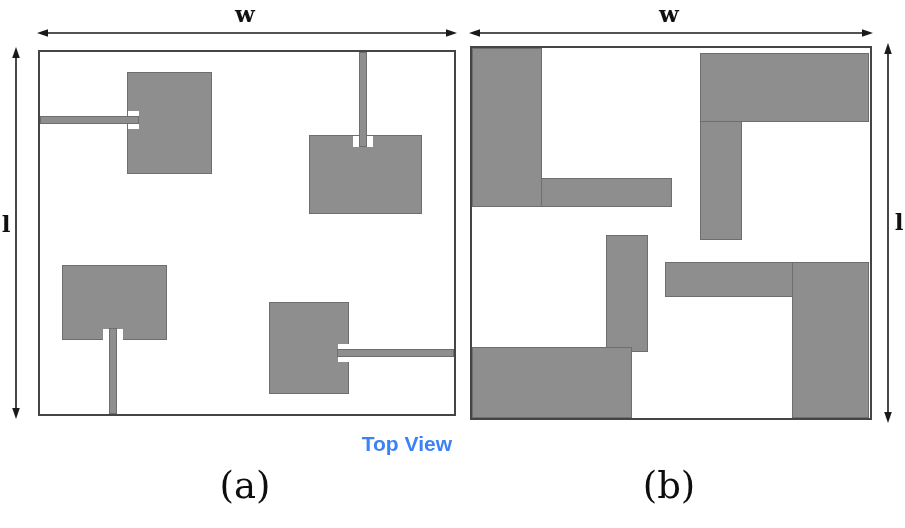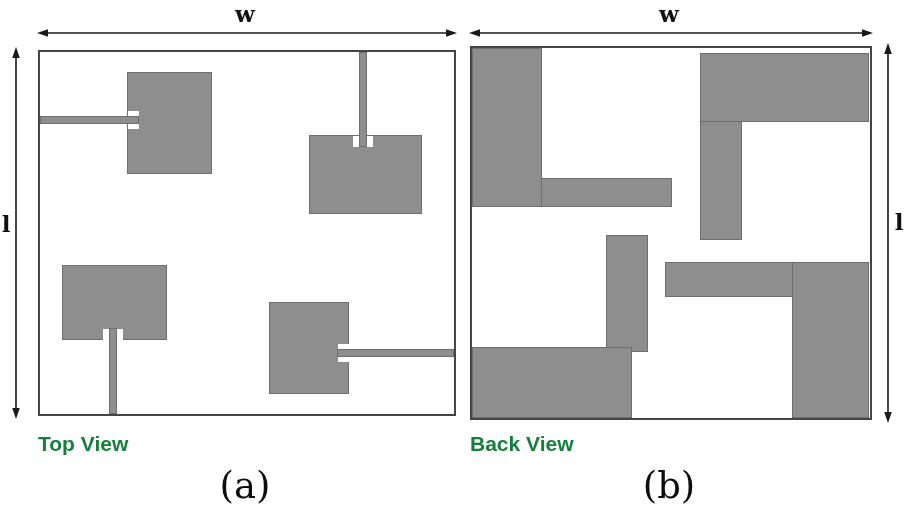--- a/index.html
+++ b/index.html
@@ -15,21 +15,21 @@
     background:var(--shape-fill,#8e8e8e);
     border:1px solid var(--shape-stroke,#6e6e6e);
   }
   .shape.notch { background:#ffffff; border:none; }
 
   .dim-label {
     position:absolute; text-align:center; color:#101010;
     font-family:"DejaVu Serif", serif; font-size:23px; font-weight:700; line-height:1;
   }
   .caption {
-    position:absolute; text-align:left; color:#15803d;
+    position:absolute; text-align:right; color:#3b82f6;
     font-family:"Liberation Sans", sans-serif; font-weight:700; font-size:21px; line-height:1.1;
   }
   .sublabel {
     position:absolute; text-align:center; color:#0e0e0e;
     font-family:"DejaVu Serif", serif; font-size:37px; line-height:1.1;
   }
   .arrow { position:absolute; }
   .arrow line { stroke:#1a1a1a; stroke-width:1.6; }
   .arrow polygon { fill:#1a1a1a; }
 </style>
@@ -92,16 +92,15 @@
       <div class="shape ground" style="left: 0px; top: 0px; width: 70px; height: 159px;"></div>
       <div class="shape ground" style="left: 69px; top: 130px; width: 131px; height: 29px;"></div>
       <div class="shape ground" style="left: 228px; top: 5px; width: 169px; height: 69px;"></div>
       <div class="shape ground" style="left: 228px; top: 73px; width: 42px; height: 119px;"></div>
       <div class="shape ground" style="left: 134px; top: 187px; width: 42px; height: 117px;"></div>
       <div class="shape ground" style="left: 193px; top: 214px; width: 128px; height: 35px;"></div>
       <div class="shape ground" style="left: 320px; top: 214px; width: 77px; height: 156px;"></div>
       <div class="shape ground" style="left: 0px; top: 299px; width: 160px; height: 71px;"></div>
     </div>
 
-  <div class="caption" style="left:470px;top:432px;width:398px">Back View</div>
   <div class="sublabel" style="left:470px;top:466px;width:398px">(b)</div>
 
 </div>
 
 </body></html>

